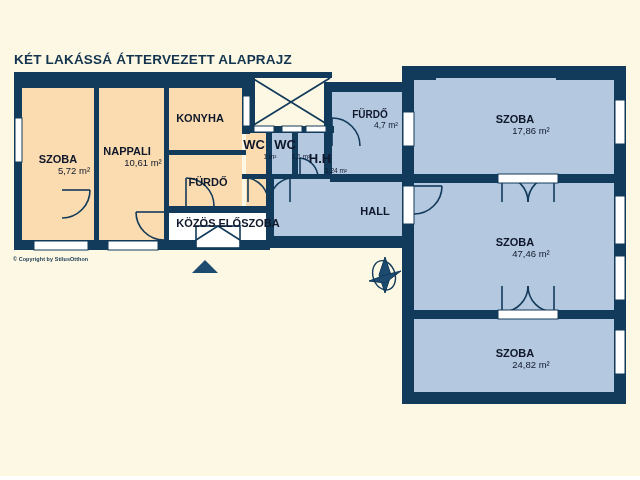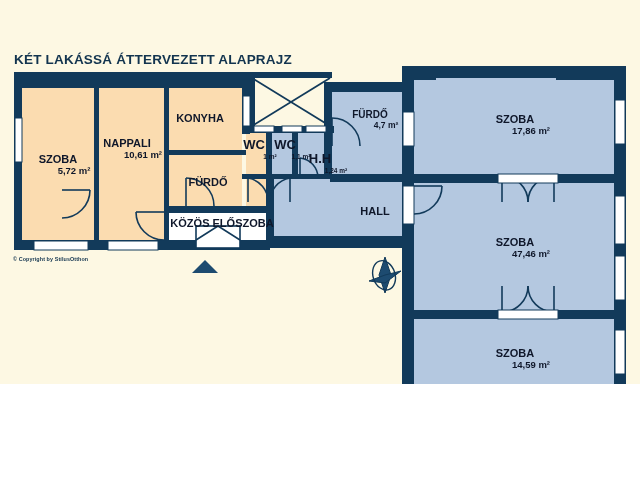--- a/index.html
+++ b/index.html
@@ -4,21 +4,21 @@
 <title>Floor Plan</title>
 <style>
   html, body {
     margin: 0;
     padding: 0;
     background: #ffffff;
   }
   #canvas {
     position: relative;
     width: 640px;
-    height: 384px;
+    height: 476px;
     background: #fdf8e3;
     overflow: hidden;
     font-family: "Liberation Sans", sans-serif;
   }
   #plan-svg {
     position: absolute;
     left: 0;
     top: 0;
     width: 640px;
     height: 480px;
@@ -51,21 +51,21 @@
     line-height: 1.15;
     white-space: nowrap;
     pointer-events: none;
   }
   .room-label .rname {
     display: block;
     font-weight: bold;
   }
   .room-label .rarea {
     display: block;
-    font-weight: bold;
+    font-weight: normal;
     padding-left: 32px;
   }
   
   .sz-lg .rname { font-size: 11px; }
   .sz-lg .rarea { font-size: 9.5px; }
   .sz-md .rname { font-size: 10px; }
   .sz-md .rarea { font-size: 8.5px; }
   .sz-xs .rname { font-size: 13px; }
   .sz-xs .rarea { font-size: 6.5px; }
 </style>
@@ -220,21 +220,21 @@
   </svg>
 
   <div class="title">KÉT LAKÁSSÁ ÁTTERVEZETT ALAPRAJZ</div>
   <div class="copyright">© Copyright by StílusOtthon</div>
 
   <div id="labels">
       <div class="room-label sz-lg" style="left: 58px; top: 165px;">
         <span class="rname">SZOBA</span>
         <span class="rarea">5,72 m²</span>
       </div>
-      <div class="room-label sz-lg" style="left: 127px; top: 149px;">
+      <div class="room-label sz-lg" style="left: 127px; top: 157px;">
         <span class="rname">NAPPALI</span>
         <span class="rarea">10,61 m²</span>
       </div>
       <div class="room-label sz-lg" style="left: 200px; top: 118px;">
         <span class="rname">KONYHA</span>
       </div>
       <div class="room-label sz-lg" style="left: 208px; top: 182px;">
         <span class="rname">FÜRDŐ</span>
       </div>
       <div class="room-label sz-xs" style="left: 254px; top: 149px;">
@@ -249,30 +249,30 @@
         <span class="rname">H.H</span>
         <span class="rarea">1,24 m²</span>
       </div>
       <div class="room-label sz-md" style="left: 370px; top: 120px;">
         <span class="rname">FÜRDŐ</span>
         <span class="rarea">4,7 m²</span>
       </div>
       <div class="room-label sz-lg" style="left: 338px; top: 211px; margin-left: 37px;">
         <span class="rname">HALL</span>
       </div>
-      <div class="room-label sz-lg" style="left: 222px; top: 223px;">
+      <div class="room-label sz-lg" style="left: 228px; top: 223px;">
         <span class="rname">KÖZÖS ELŐSZOBA</span>
       </div>
       <div class="room-label sz-lg" style="left: 515px; top: 125px;">
         <span class="rname">SZOBA</span>
         <span class="rarea">17,86 m²</span>
       </div>
       <div class="room-label sz-lg" style="left: 515px; top: 248px;">
         <span class="rname">SZOBA</span>
         <span class="rarea">47,46 m²</span>
       </div>
       <div class="room-label sz-lg" style="left: 515px; top: 359px;">
         <span class="rname">SZOBA</span>
-        <span class="rarea">14,59 m²</span>
+        <span class="rarea">24,82 m²</span>
       </div>
     </div>
 
 </div>
 
 </body></html>

